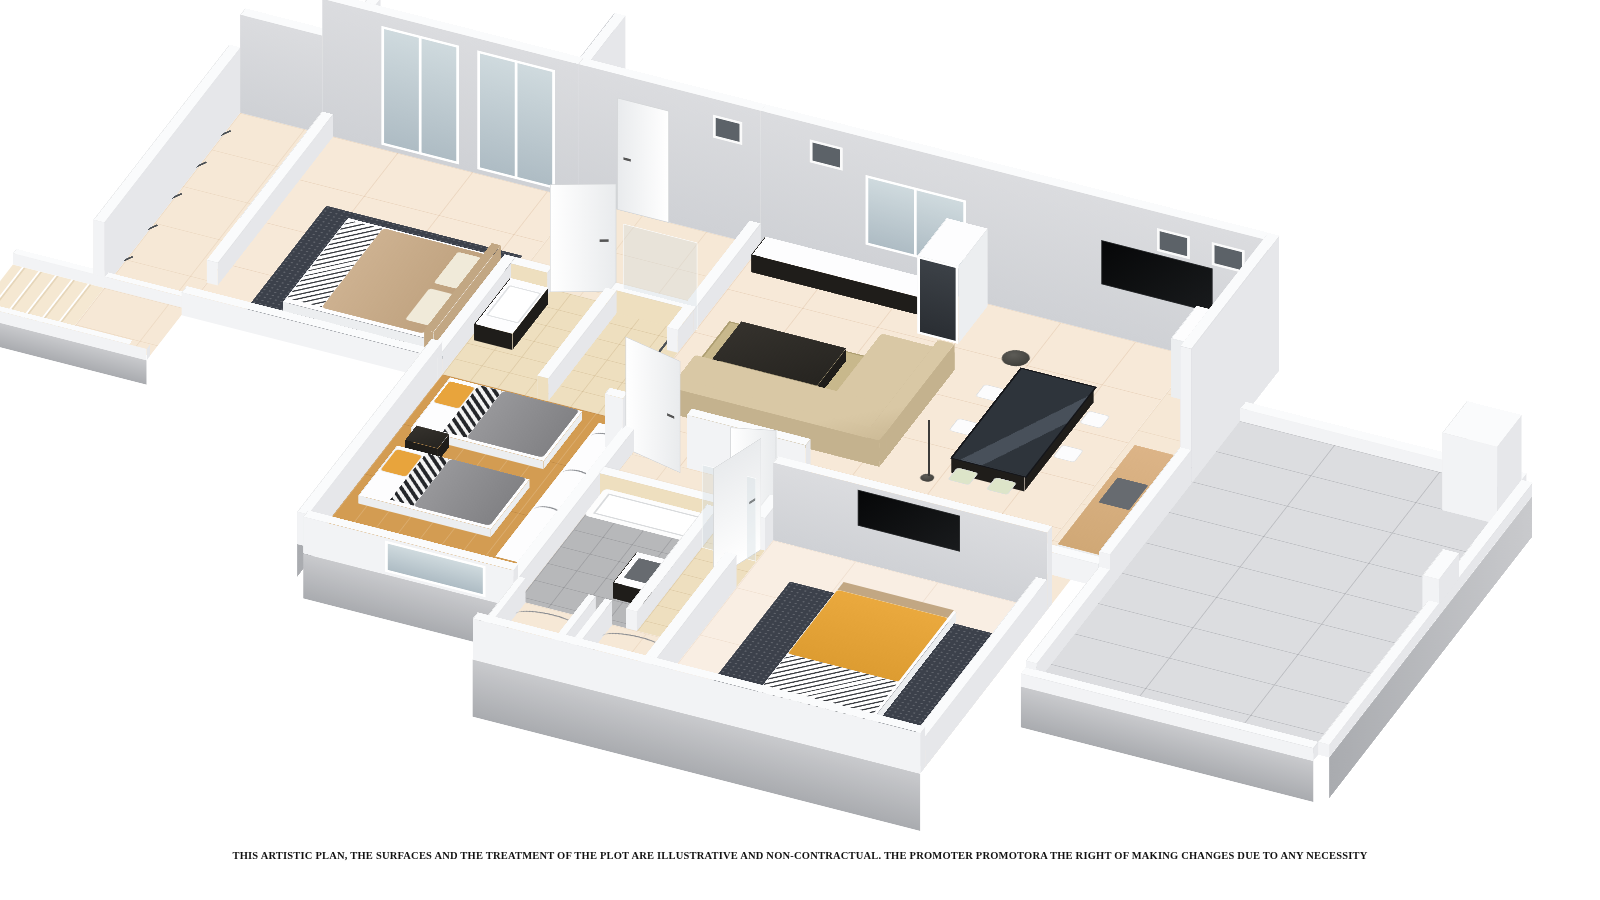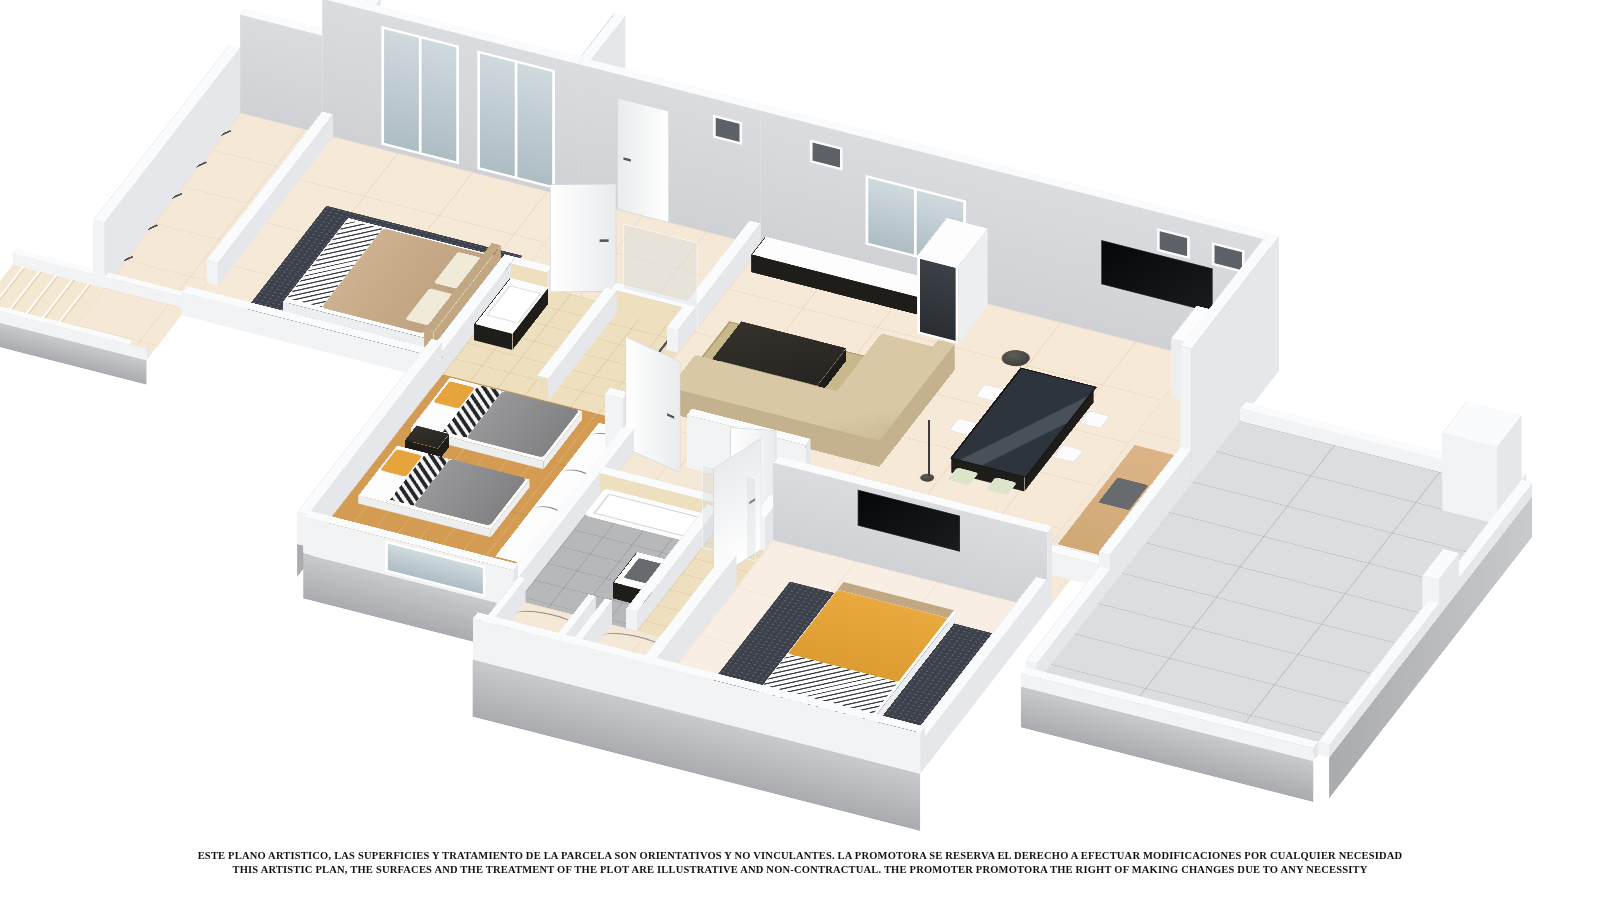--- a/index.html
+++ b/index.html
@@ -454,16 +454,15 @@
       <div class="el rugDark" style="left: 895px; top: 560px; width: 225px; height: 220px; transform: translateZ(1px);"></div>
       <div class="el whiteSide" style="left: 950px; top: 790px; width: 125px; height: 12px; transform: rotateX(90deg);"></div>
       <div class="el whiteSide" style="left: 1075px; top: 555px; width: 12px; height: 235px; transform: rotateY(-90deg);"></div>
       <div class="el whiteSide" style="left: 950px; top: 555px; width: 12px; height: 235px; transform: rotateY(-90deg);"></div>
       <div class="el whiteCap" style="left: 950px; top: 555px; width: 125px; height: 235px; transform: translateZ(12px);"></div>
       <div class="el headboard" style="left: 952px; top: 556px; width: 121px; height: 15px; transform: translateZ(14px);"></div>
       <div class="el duvetOrange" style="left: 952px; top: 571px; width: 121px; height: 122px; transform: translateZ(14px);"></div>
       <div class="el stripeBW" style="left: 952px; top: 693px; width: 121px; height: 94px; transform: translateZ(14px);"></div>
     </div>
   <div id="disclaimer">
-    <div>ESTE PLANO ARTISTICO, LAS SUPERFICIES Y TRATAMIENTO DE LA PARCELA SON ORIENTATIVOS Y NO VINCULANTES. LA PROMOTORA SE RESERVA EL DERECHO A EFECTUAR MODIFICACIONES POR CUALQUIER NECESIDAD</div>
     <div>THIS ARTISTIC PLAN, THE SURFACES AND THE TREATMENT OF THE PLOT ARE ILLUSTRATIVE AND NON-CONTRACTUAL. THE PROMOTER PROMOTORA THE RIGHT OF MAKING CHANGES DUE TO ANY NECESSITY</div>
   </div>
 </div>
 
 </body></html>

